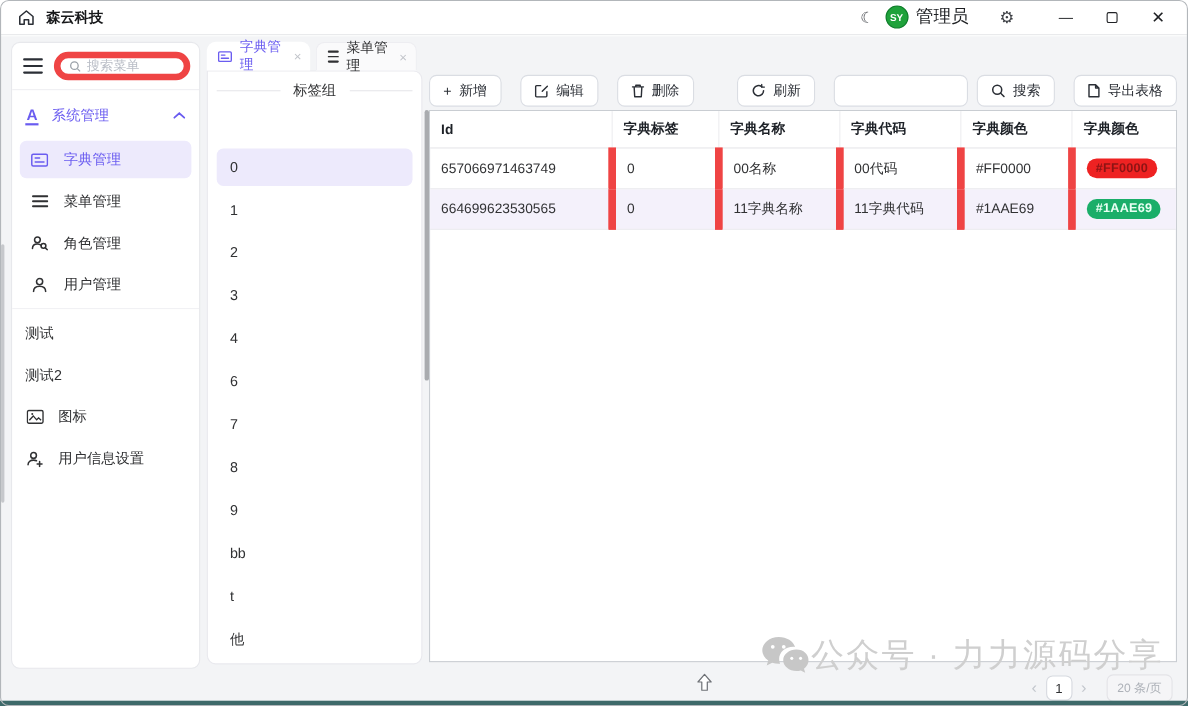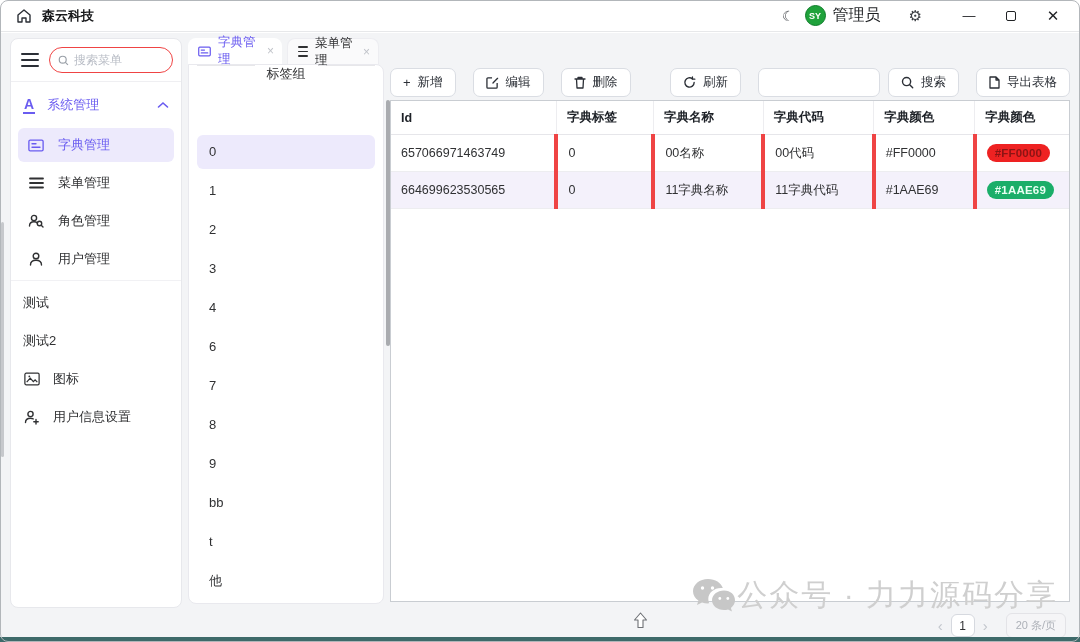--- a/index.html
+++ b/index.html
@@ -28,21 +28,21 @@
 
   
   .app-bg { position:absolute; top:33px; left:0; right:0; bottom:5px; background:#f3f4f6; }
 
   
   .sidebar { position:absolute; left:10px; top:38px; width:172px; height:570px; background:#fff;
     border:1px solid #e7e8ec; border-radius:8px; z-index:5; overflow:hidden; }
   .sb-top { display:flex; align-items:center; padding:8px 8px 8px 10px; }
   .hamburger { width:18px; display:flex; flex-direction:column; gap:4px; margin-right:10px; cursor:pointer; }
   .hamburger span { display:block; height:2px; background:#2b2f36; border-radius:1px; }
-  .search-box { flex:1; height:26px; border:1px solid #ef4444; border-radius:13px; display:flex; align-items:center; padding:0 8px; background:#fff; }
+  .search-box { flex:1; height:26px; border:6px solid #ef4444; border-radius:13px; display:flex; align-items:center; padding:0 8px; background:#fff; }
   .search-box input { border:none; outline:none; width:100%; font-size:12px; color:#333; background:transparent; font-family:inherit; }
   .search-box input::placeholder { color:#b9bdc6; }
   .sb-divider { height:1px; background:#efeff2; margin:0 0 4px 0; }
   .group-header { display:flex; align-items:center; height:38px; padding:0 12px; color:#6a5cf0; cursor:pointer; }
   .group-a { font-size:14px; font-weight:bold; border-bottom:2px solid #6a5cf0; line-height:15px; padding:0 1px; }
   .group-label { font-size:13px; margin-left:12px; }
   .group-chevron { margin-left:auto; display:flex; }
   .nav-item { display:flex; align-items:center; height:34px; margin:4px 7px; padding:0 9px; border-radius:6px;
     font-size:13px; color:#303133; cursor:pointer; }
   .nav-item .nicon { width:18px; display:flex; justify-content:center; margin-right:13px; }
@@ -60,21 +60,21 @@
   .tab .ticon { display:flex; margin-right:7px; }
   .tab .tclose { margin-left:9px; color:#c0c3c9; font-size:12px; }
   .tab-active { left:188px; width:94px; background:#fff; color:#6a5cf0; }
   .tab-inactive { left:287px; width:92px; background:#fafafb; border:1px solid #ededf1; border-bottom:none; color:#303133; }
   .tab-inactive .bars { width:13px; display:flex; flex-direction:column; gap:3px; }
   .tab-inactive .bars span { height:1.6px; background:#303133; border-radius:1px; }
 
   
   .tag-panel { position:absolute; left:188px; top:64px; width:196px; height:540px; background:#fff;
     border:1px solid #e9e9ee; border-radius:0 8px 8px 8px; z-index:5; }
-  .tag-header { display:flex; align-items:flex-start; height:34px; padding:0 8px; color:#303133; font-size:13px; }
+  .tag-header { display:flex; align-items:center; height:34px; padding:0 8px; color:#303133; font-size:13px; }
   .tag-header:before, .tag-header:after { content:""; flex:1; height:1px; background:#e7e7ea; }
   .tag-header .t { padding:0 12px; }
   .tag-list { padding:36px 8px 0 8px; }
   .tag-item { height:34px; line-height:34px; padding-left:12px; margin-bottom:5px; border-radius:6px;
     font-size:13px; color:#303133; cursor:pointer; }
   .tag-item.selected { background:#edeafc; }
   .tag-scroll { position:absolute; left:386px; top:100px; width:4px; height:246px; background:#a9abaf; border-radius:2px; z-index:8; }
 
   
   .toolbar { position:absolute; left:390px; top:67px; width:680px; height:30px; display:flex; align-items:center; z-index:5; }
@@ -86,21 +86,21 @@
   .toolbar .tsearch input { width:100%; height:100%; border:none; outline:none; padding:0 8px; font-size:12px; background:transparent; font-family:inherit;}
   .btn.last { margin-right:0; }
 
   
   .table-wrap { position:absolute; left:390px; top:100px; width:680px; height:502px; background:#fff;
     border:1px solid #c9cdd2; z-index:4; }
   table.data { width:100%; border-collapse:collapse; table-layout:fixed; }
   table.data th { font-size:12.5px; font-weight:bold; color:#1d2127; text-align:left; padding:8px 10px;
     border-bottom:1px solid #e6e6ea; border-right:1px solid #ededf0; background:#fff; }
   table.data th:last-child, table.data td:last-child { border-right:none; }
-  table.data td { font-size:12.5px; color:#303133; padding:9px 10px; border-bottom:1px solid #ededf0; border-right:4px solid #ef4444; }
+  table.data td { font-size:12.5px; color:#303133; padding:9px 10px; border-bottom:1px solid #ededf0; border-right:7px solid #ef4444; }
   table.data tr:nth-child(even) td { background:#f4f1fb; }
   .badge { display:inline-block; padding:3px 8px; border-radius:10px; font-size:11.5px; font-weight:bold; letter-spacing:.2px; }
 
   
   .pagination { position:absolute; right:14px; top:613px; display:flex; align-items:center; z-index:6; }
   .pg-arrow { color:#c2c6cc; font-size:15px; padding:0 8px; cursor:pointer; }
   .pg-page { width:24px; height:23px; border:1px solid #d6d9df; border-radius:6px; background:#fff;
     display:flex; align-items:center; justify-content:center; font-size:12px; color:#303133; cursor:pointer; }
   .pg-size { margin-left:10px; padding:4px 9px; border:1px solid #e3e3e7; border-radius:6px; background:#f5f5f7;
     color:#adb1b8; font-size:11px; cursor:pointer; }

